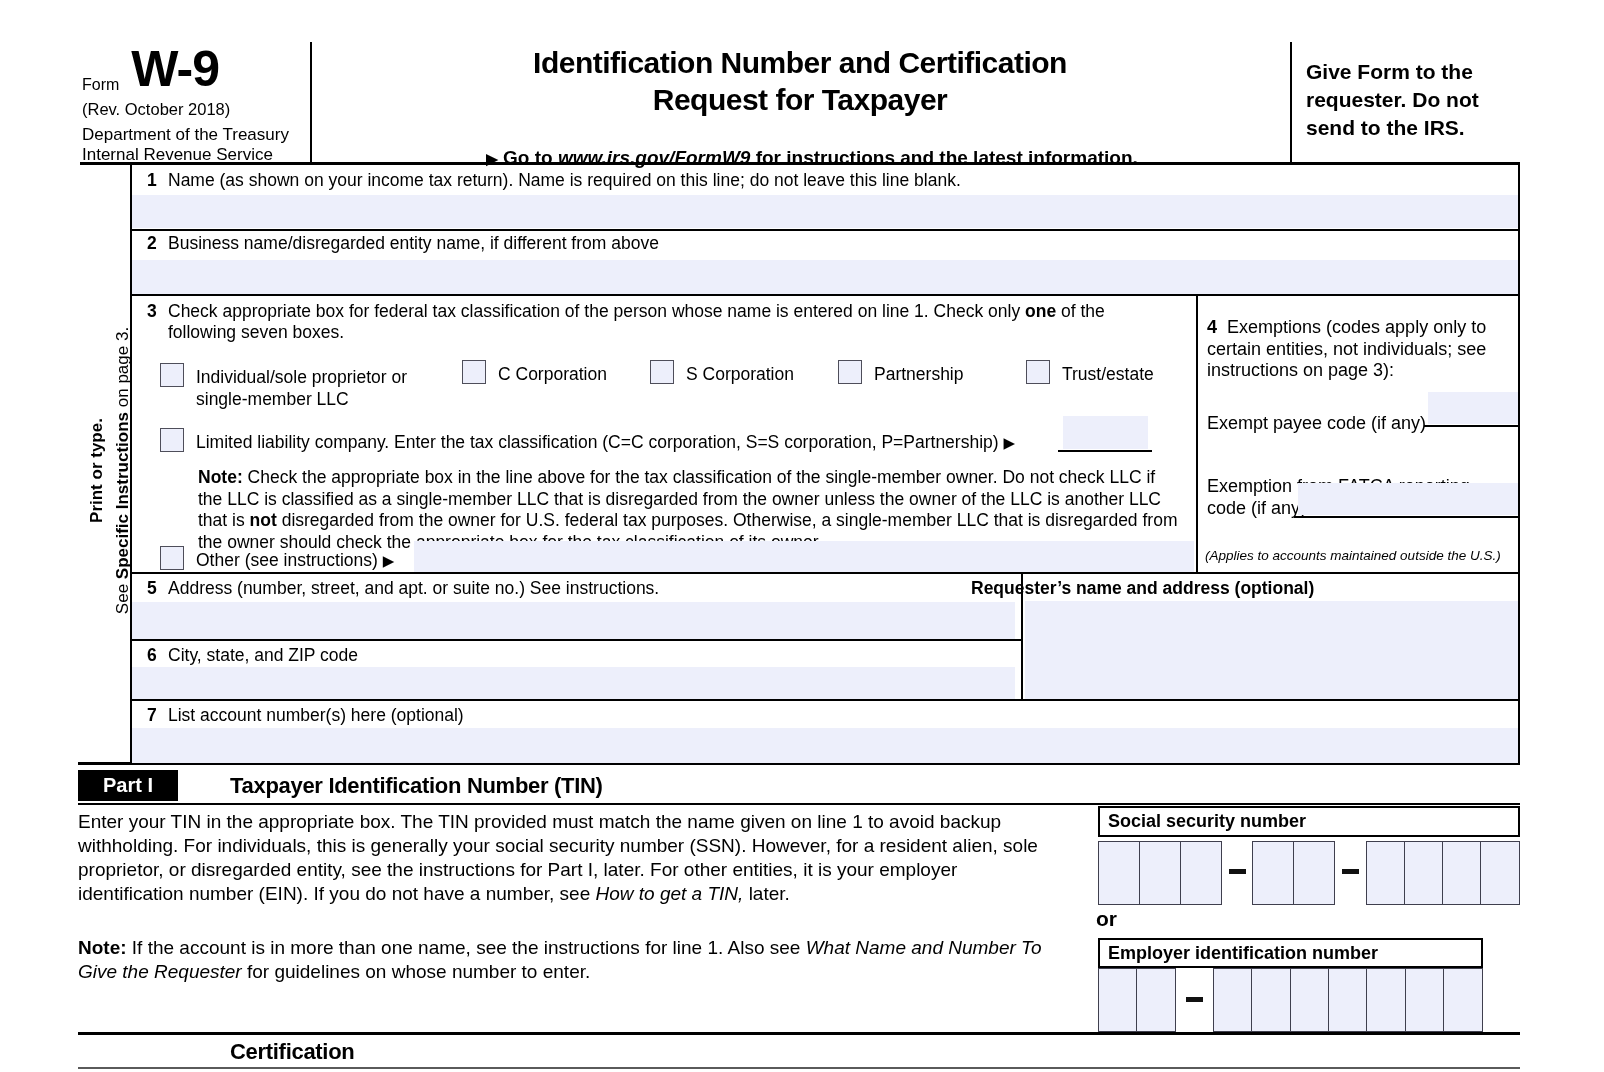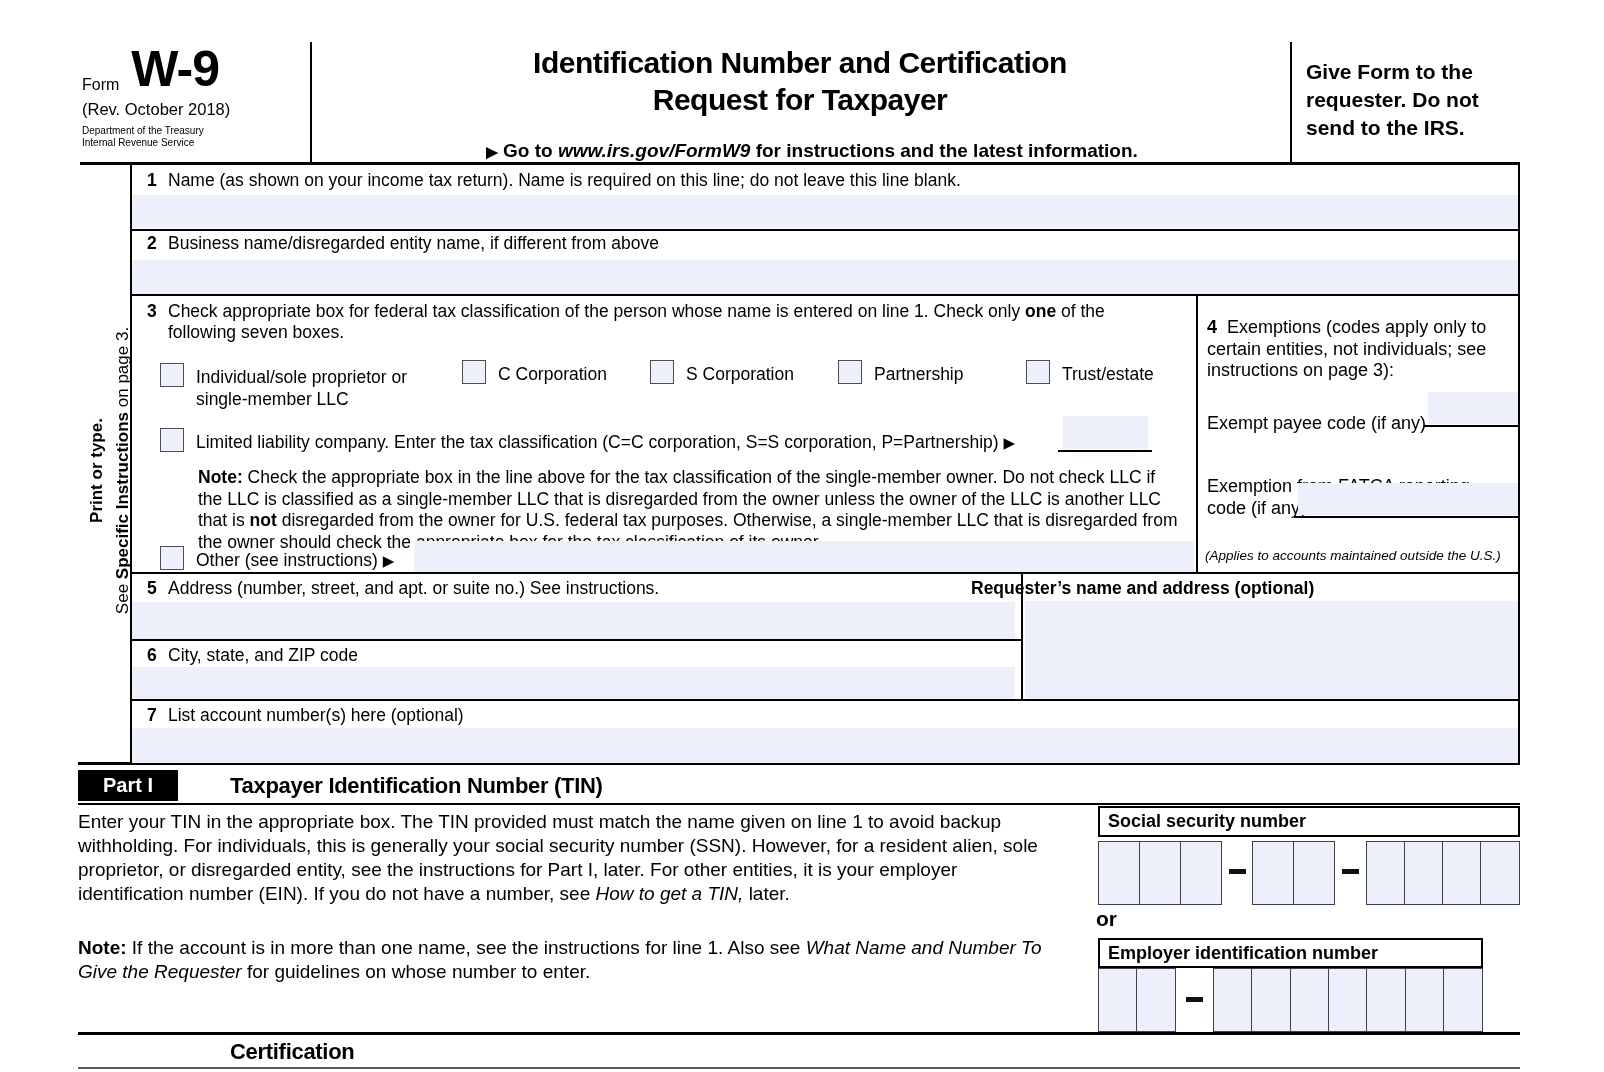--- a/index.html
+++ b/index.html
@@ -11,21 +11,21 @@
   .abs { position:absolute; }
   .hl  { position:absolute; background:#000; }   
   .vl  { position:absolute; background:#000; }   
   .field { position:absolute; background:#edeffb; }
   .b { font-weight:bold; }
   .i { font-style:italic; }
 
   
   .form-label { font-size:16px; }
   .form-number { font-size:50px; font-weight:bold; letter-spacing:-1px; line-height:1; }
-  .small { font-size:10px; line-height:1.2; }
+  .small { font-size:17px; line-height:1.2; }
   .rev { font-size:16.5px; margin:6px 0 6px 0; }
   .main-title { font-size:30px; font-weight:bold; line-height:37px; letter-spacing:-0.5px; text-align:center; }
   .goto { font-size:19px; font-weight:bold; text-align:center; }
   .goto .i { font-style:italic; }
   .give { font-size:21px; font-weight:bold; line-height:28px; }
 
   
   .lab { position:absolute; font-size:17.5px; display:flex; }
   .lab b { width:21px; flex:0 0 auto; }
   .lab .txt { flex:1; }
@@ -77,21 +77,21 @@
   </div>
 
   <div class="vl" style="left:310px; top:42px; width:2px; height:121px;"></div>
   <div class="vl" style="left:1290px; top:42px; width:2px; height:121px;"></div>
 
   <div class="abs main-title" style="left:312px; top:44px; width:976px;">
     <div>Identification Number and Certification</div>
     <div>Request for Taxpayer</div>
   </div>
 
-  <div class="abs goto" style="left:312px; top:140px; width:976px;padding-left:24px;">
+  <div class="abs goto" style="left:312px; top:147px; width:976px;padding-left:24px;">
     <span class="arrow">▶</span>
     <span>Go to </span><span class="i">www.irs.gov/FormW9</span><span> for instructions and the latest information.</span>
   </div>
 
   <div class="abs give" style="left:1306px; top:58px; width:178px;">Give Form to the requester. Do not send to the IRS.</div>
 
   <div class="hl" style="left:80px; top:162px; width:1440px; height:3px;"></div>
 
   <div class="sidebar">
     <div class="b">Print or type.</div>

